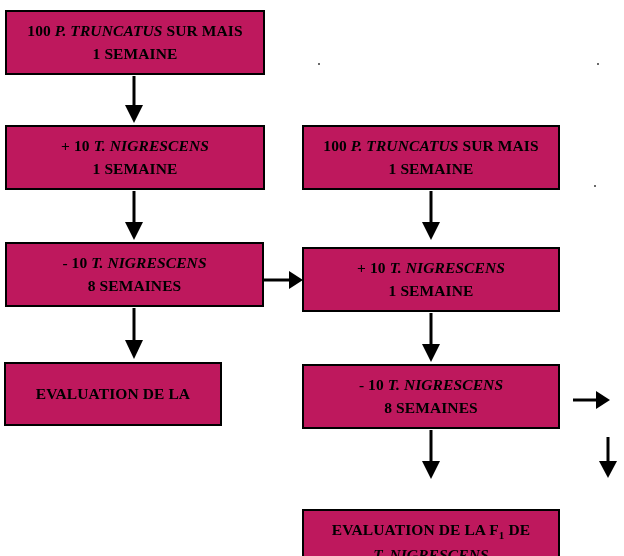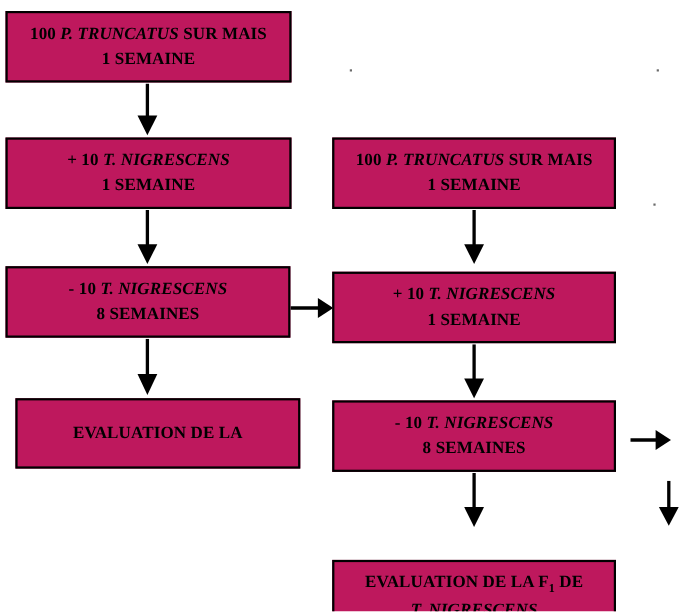--- a/index.html
+++ b/index.html
@@ -92,21 +92,21 @@
     <div class="line">8 SEMAINES</div>
   </div>
 
   <div class="arrow" style="left:122px; top:308px;">
     <svg width="24" height="52" viewBox="0 0 24 52">
       <line x1="12" y1="0" x2="12" y2="36" stroke="#000" stroke-width="3"></line>
       <polygon points="3,32 21,32 12,51" fill="#000"></polygon>
     </svg>
   </div>
 
-  <div class="node" style="left:14px; top:362px; width:259px; height:64px;">
+  <div class="node" style="left:4px; top:362px; width:218px; height:64px;">
     <div class="line">EVALUATION DE LA</div>
   </div>
 
   <div class="arrow" style="left:264px; top:268px;">
     <svg width="40" height="24" viewBox="0 0 40 24">
       <line x1="0" y1="12" x2="28" y2="12" stroke="#000" stroke-width="3"></line>
       <polygon points="25,3 25,21 39,12" fill="#000"></polygon>
     </svg>
   </div>
 

